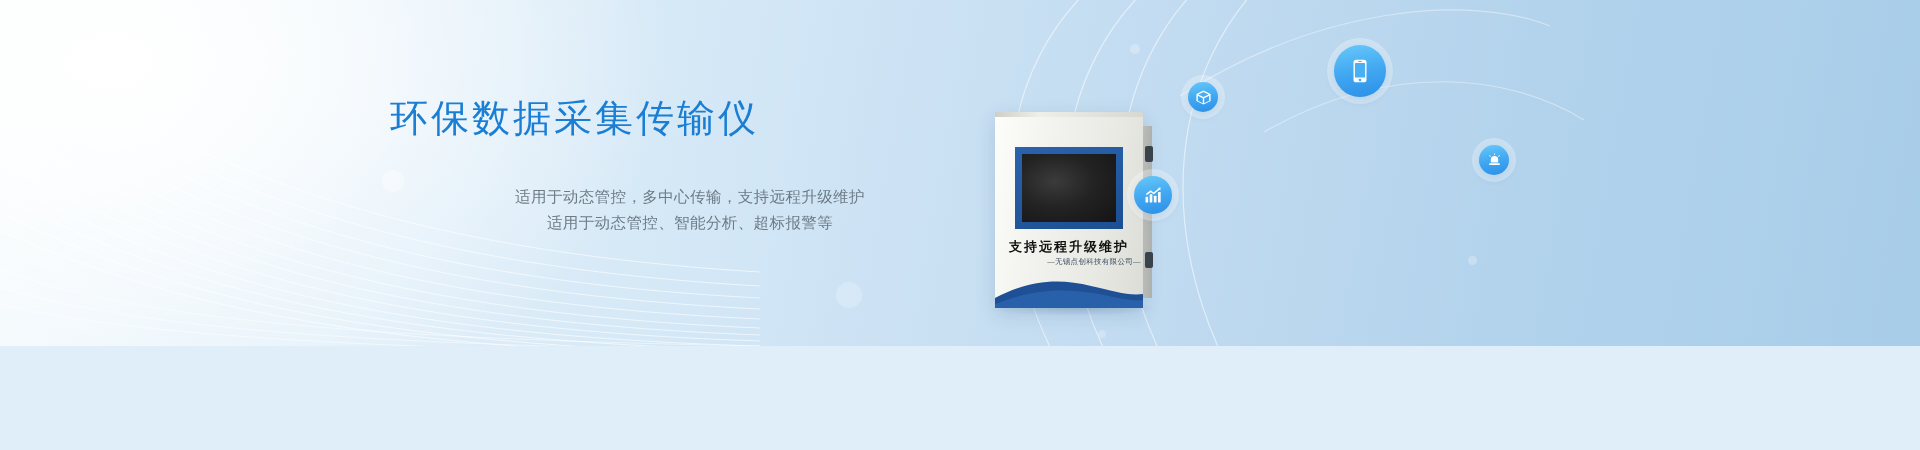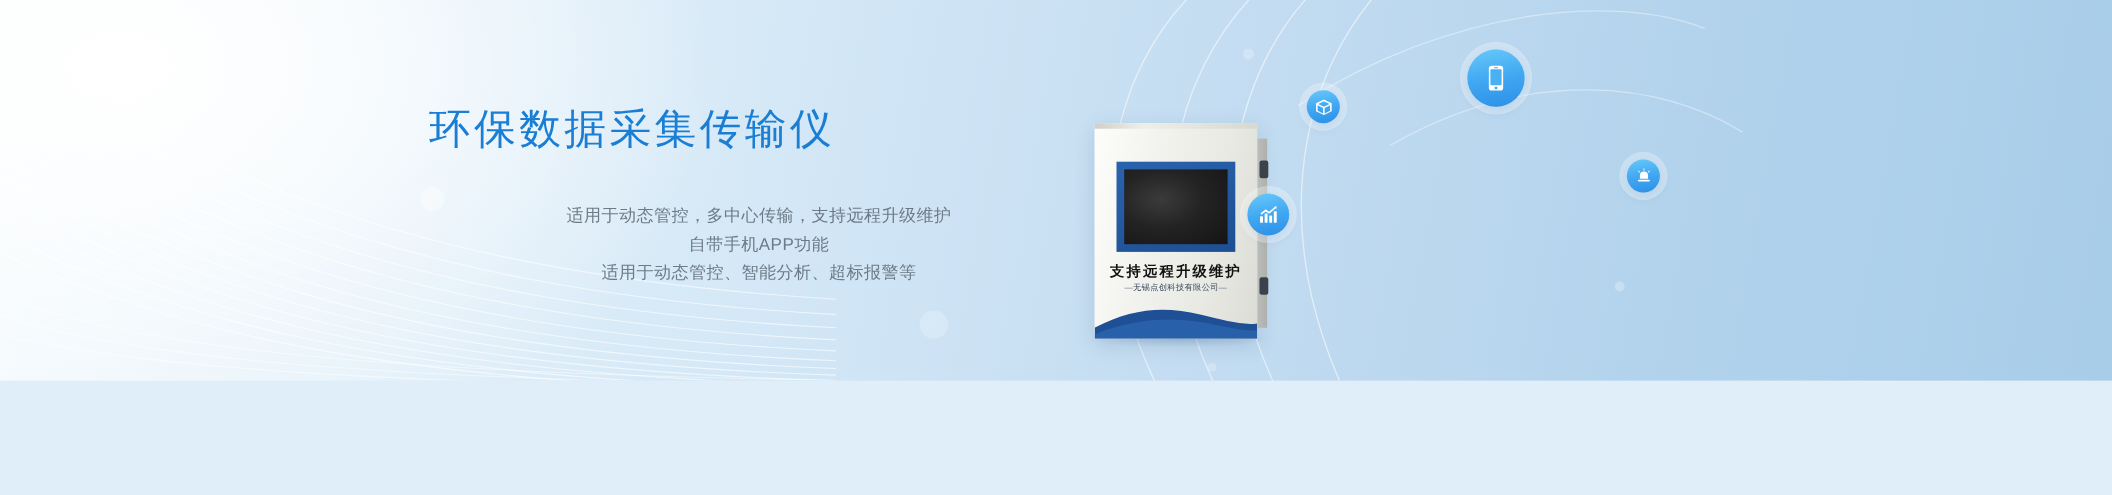--- a/index.html
+++ b/index.html
@@ -47,21 +47,21 @@
   .screen{width:100%;height:100%;
     background:radial-gradient(ellipse at 35% 40%,#3b3b3b 0%,#232323 45%,#141414 100%);}
   .dev-name{
     position:absolute;left:0;top:126px;width:100%;text-align:center;
     font-family:"Liberation Serif","DejaVu Serif",serif;
     font-size:13px;font-weight:700;color:#111;letter-spacing:2px;
   }
   .dev-company{
     position:absolute;left:0;top:145px;width:100%;text-align:center;
     font-family:"Liberation Serif","DejaVu Serif",serif;
-    font-size:7.5px;color:#3a4a5e;letter-spacing:.3px;
+    font-size:7.5px;color:#3a4a5e;letter-spacing:.3px;padding-left:25px;
   }
   .dev-wave{position:absolute;left:0;bottom:0;width:100%;height:34px;overflow:hidden;}
   .dev-side{
     position:absolute;left:148px;top:14px;width:9px;height:172px;
     background:linear-gradient(90deg,#c7c7c1,#b3b3ad);
   }
   .dev-knob{position:absolute;left:150px;width:8px;height:16px;border-radius:2px;
     background:#3c4349;}
   .dev-knob.k1{top:34px;} .dev-knob.k2{top:140px;}
   .dev-shadow{
@@ -121,21 +121,20 @@
     <g fill="none" stroke="#ffffff" stroke-opacity="0.4" stroke-width="1.2">
       <path d="M700,26 C620,-6 470,6 330,96"></path>
       <path d="M734,120 C660,74 540,60 414,132"></path>
     </g>
   </svg>
 
   <div class="copy">
     <h1 class="title">环保数据采集传输仪</h1>
     <ul class="sublist">
       <li>适用于动态管控，多中心传输，支持远程升级维护</li>
-      <li>自带手机APP功能</li>
       <li>适用于动态管控、智能分析、超标报警等</li>
     </ul>
   </div>
 
   <div class="dev-shadow"></div>
   <div class="device-wrap">
     <div class="dev-side"></div>
     <div class="dev-knob k1"></div>
     <div class="dev-knob k2"></div>
 

